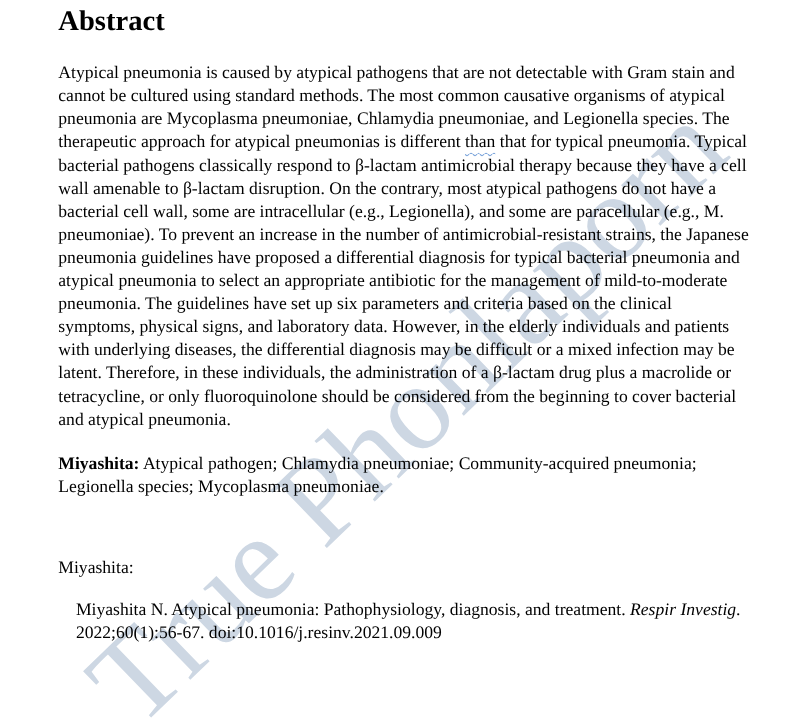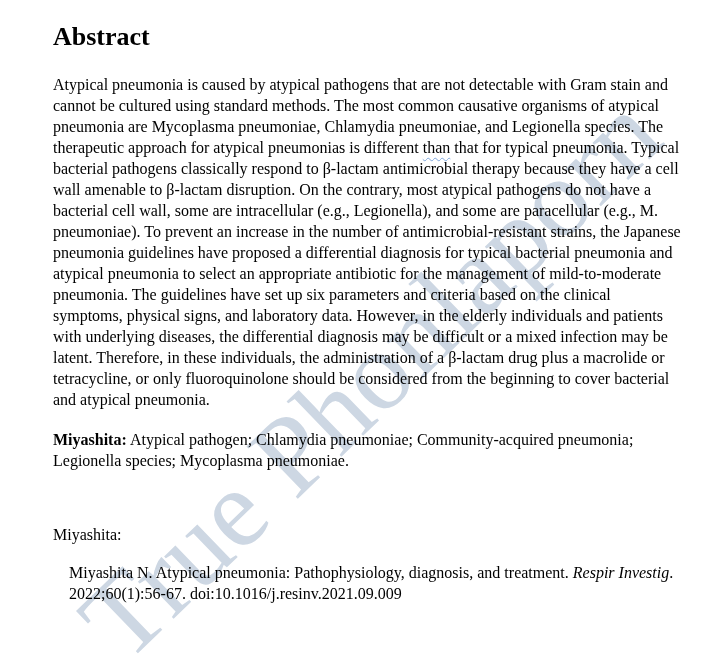--- a/index.html
+++ b/index.html
@@ -27,21 +27,21 @@
     font-size: 112px;
     color: #cdd7e3;
     white-space: nowrap;
     z-index: 0;
     user-select: none;
     pointer-events: none;
   }
   .content {
     position: relative;
     z-index: 1;
-    padding: 22px 0 0 53px;
+    padding: 4px 0 0 53px;
     width: 630px;
   }
   .heading {
     font-size: 26px;
     font-weight: bold;
     line-height: 1.15;
     margin: 0;
   }
   .body-text, .keywords, .reference-label, .citation {
     font-size: 16px;

